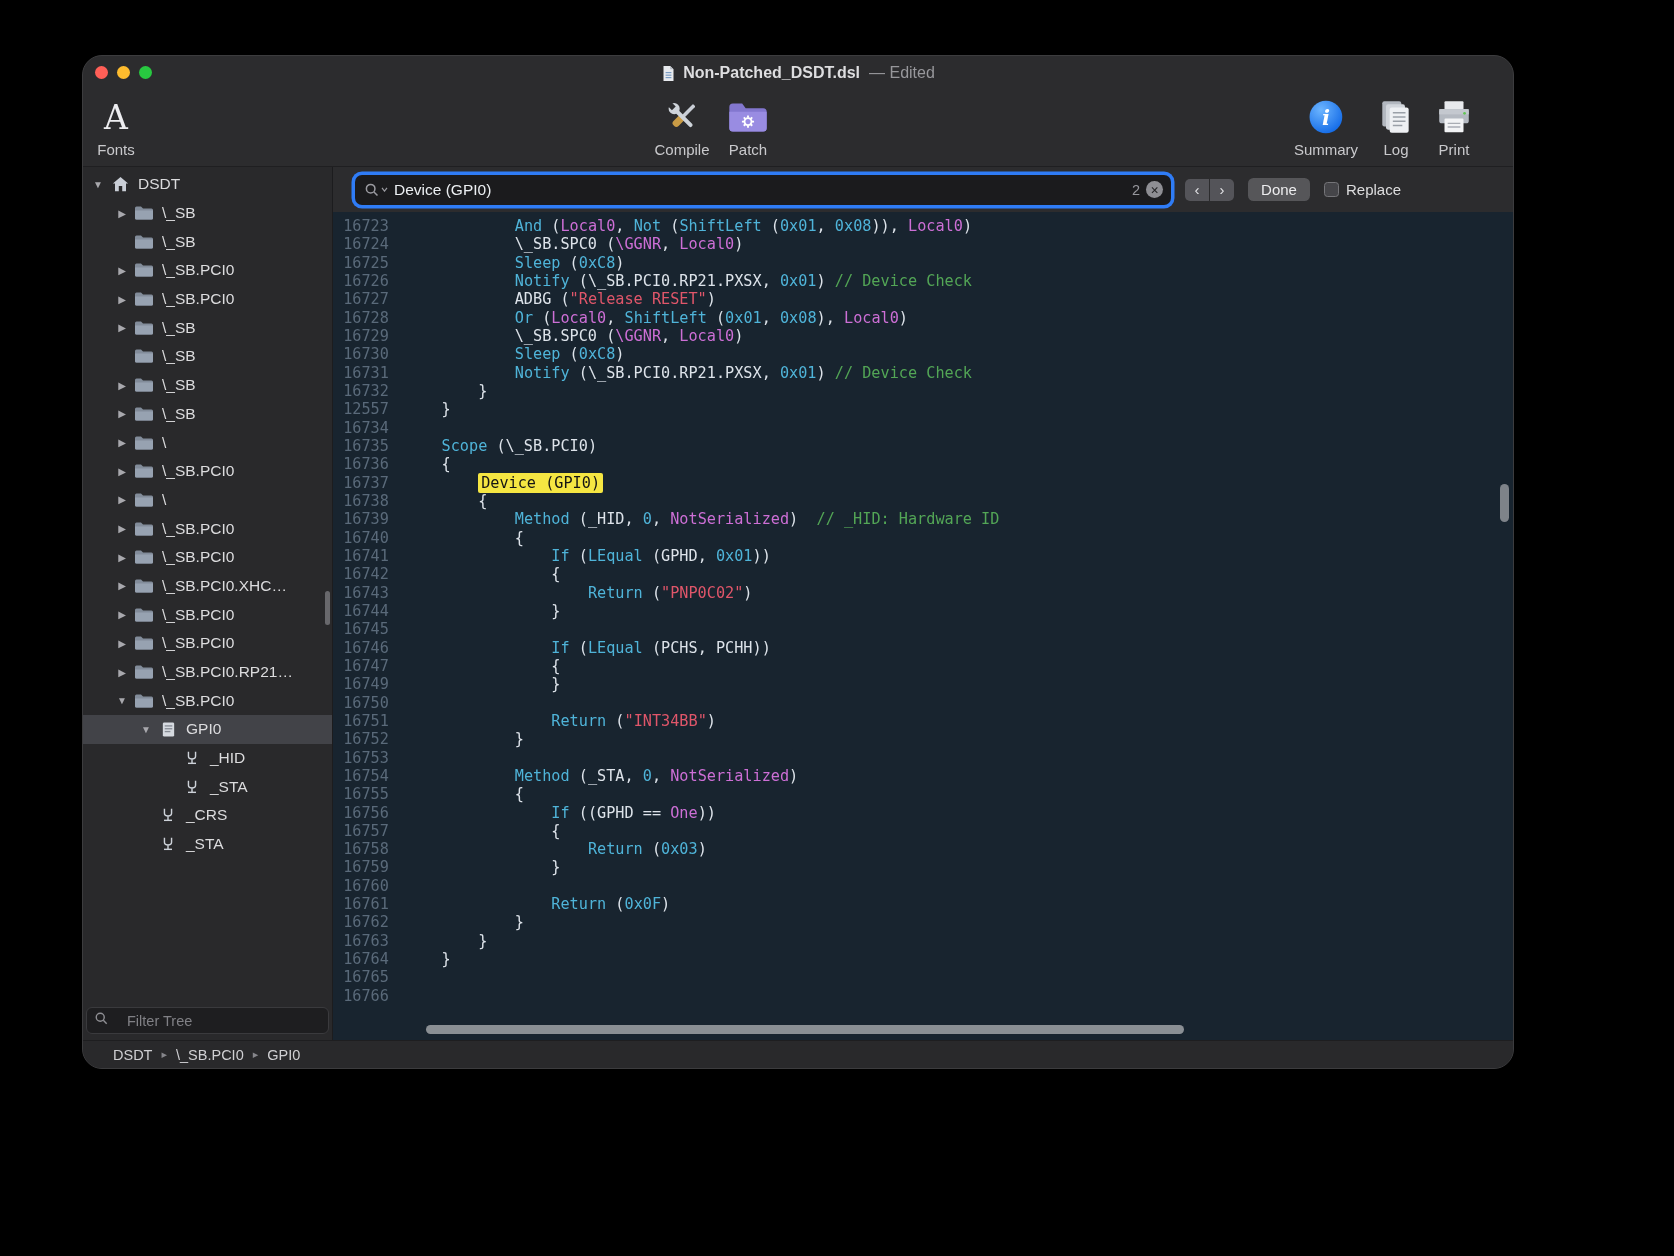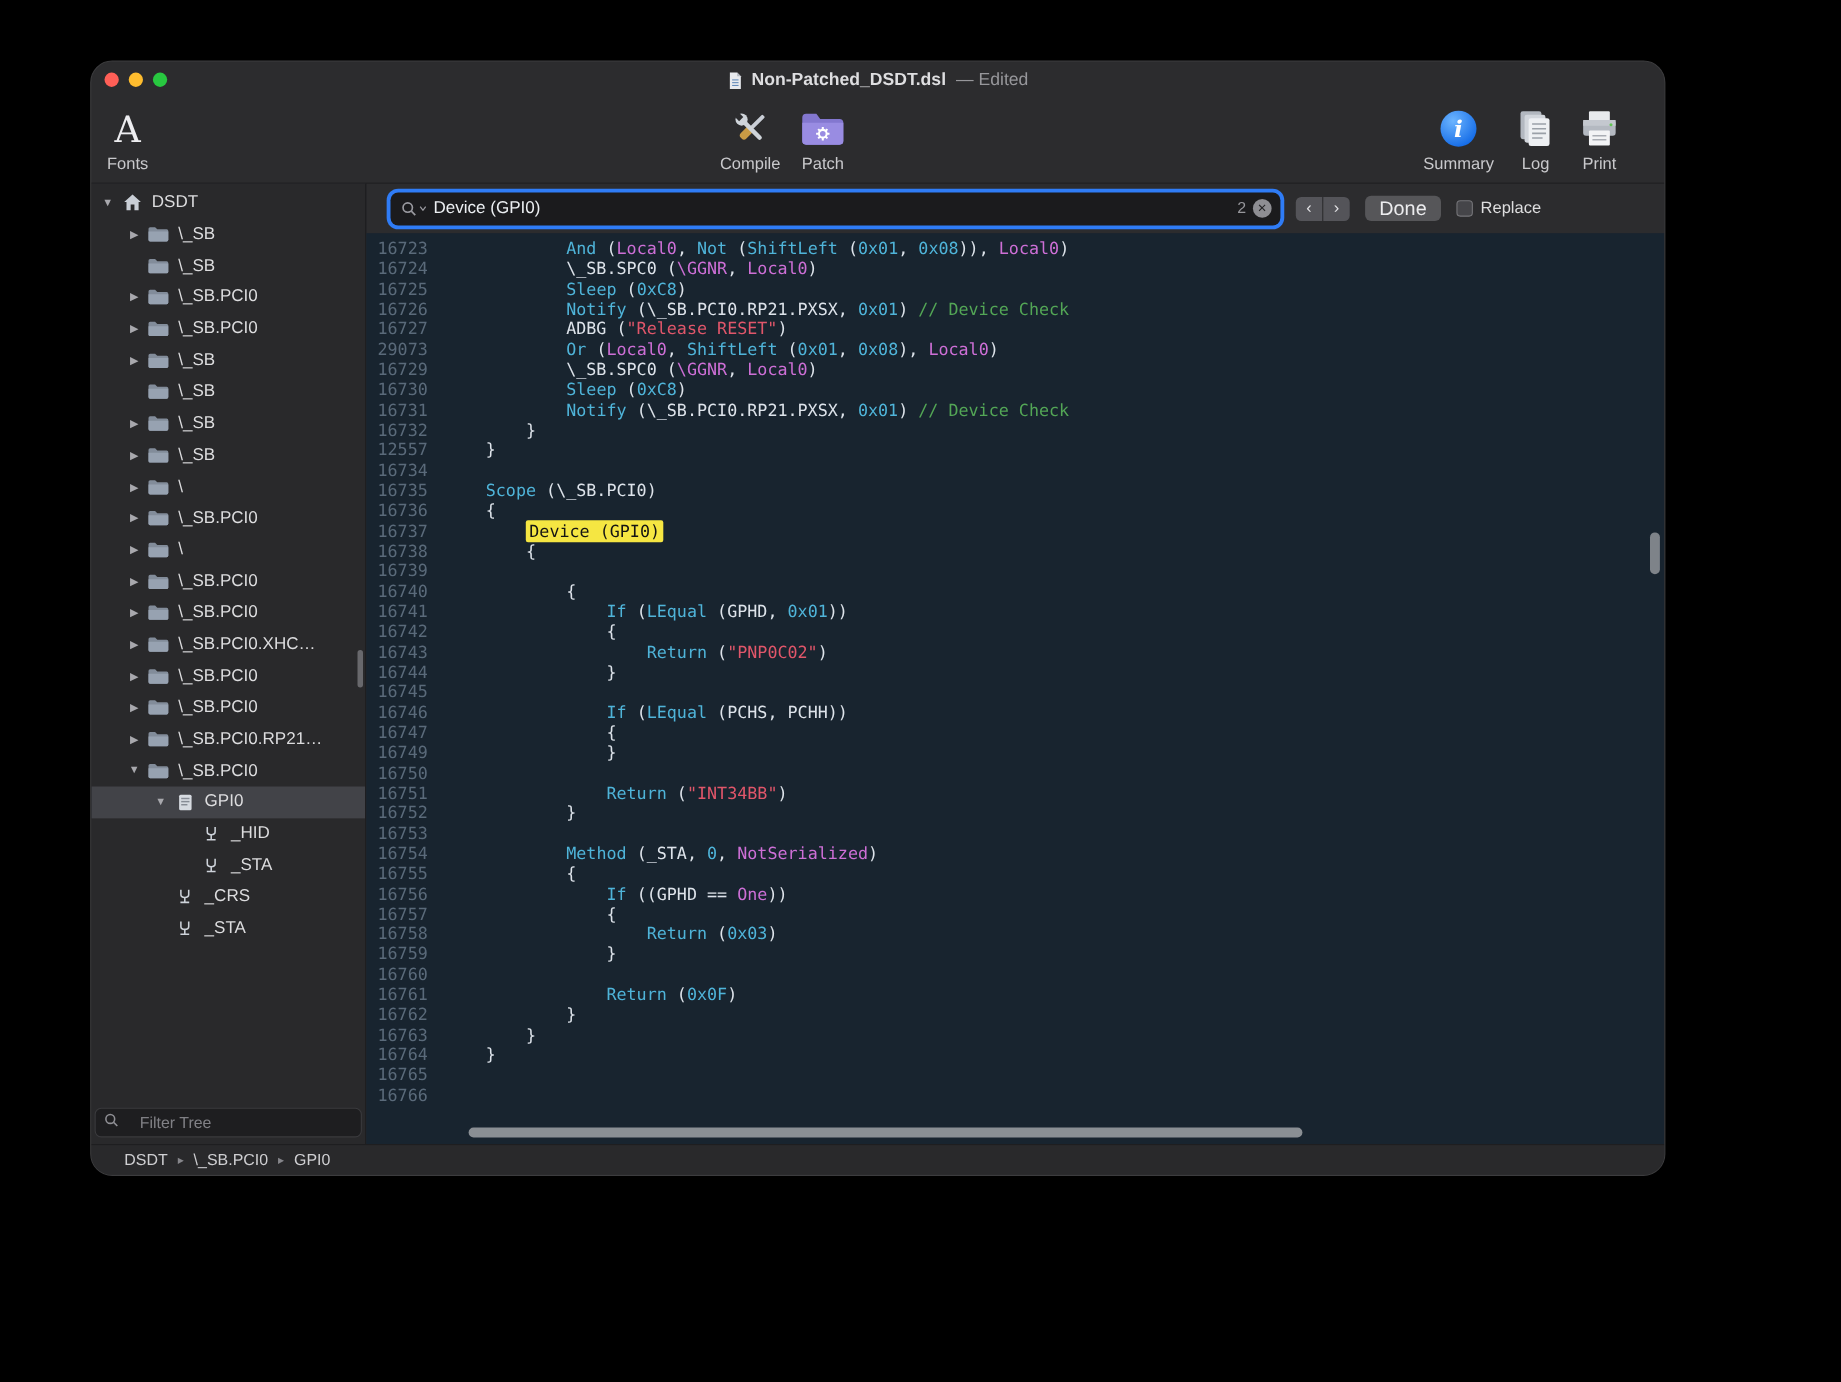--- a/index.html
+++ b/index.html
@@ -57,21 +57,21 @@
     display:flex; align-items:center; padding:0 8px 0 9px; gap:6px;
     box-shadow:0 0 0 3.5px var(--c-focus,#2f7cf6);
   }
   .search-input{ flex:1; background:transparent; border:none; outline:none; color:#eceff2; font-size:15.5px; font-family:"Liberation Sans", sans-serif; }
   .count{ color:#97979c; font-size:14.5px; }
   .clear{ width:17px; height:17px; border-radius:50%; background:#8e8e93; color:#242426; font-size:10.5px; display:flex; align-items:center; justify-content:center; cursor:pointer; }
   .navgroup{ display:flex; gap:1px; }
   .navbtn{ width:24px; height:22px; background:#545459; border:none; color:#e3e3e6; font-size:15px; line-height:1; cursor:pointer; }
   .navbtn:first-child{ border-radius:5px 0 0 5px; }
   .navbtn:last-child{ border-radius:0 5px 5px 0; }
-  .donebtn{ height:23px; padding:0 13px; background:#565659; border:none; border-radius:5.5px; color:#ececee; font-size:18px; cursor:pointer; }
+  .donebtn{ height:23px; padding:0 13px; background:#565659; border:none; border-radius:5.5px; color:#ececee; font-size:15px; cursor:pointer; }
   .replacewrap{ display:flex; align-items:center; gap:7px; }
   .checkbox{ width:15px; height:15px; border-radius:3.5px; background:#454549; border:1px solid #757579; display:inline-block; }
   .replacelabel{ color:#dededf; font-size:15px; }
 
   
   .editor{ flex:1 1 auto; background:var(--c-edbg,#18242f); position:relative; overflow:hidden; padding-top:5px; }
   .cline{ height:18.33px; display:flex; font-family:"DejaVu Sans Mono", monospace; font-size:15.2px; line-height:18.33px; }
   .lnum{ flex:0 0 72px; text-align:center; padding-right:6px; color:var(--c-num,#5a6a7a); }
   .lcode{ white-space:pre; color:var(--c-def,#dde3ea); }
   .tk-w{ color:var(--c-def,#dde3ea); }
@@ -541,21 +541,21 @@
             </div>
             <div class="cline">
               <span class="lnum">16726</span>
               <span class="lcode"><span class="tk-w">            </span><span class="tk-k">Notify</span><span class="tk-w"> (\_SB.PCI0.RP21.PXSX, </span><span class="tk-k">0x01</span><span class="tk-w">) </span><span class="tk-c">// Device Check</span></span>
             </div>
             <div class="cline">
               <span class="lnum">16727</span>
               <span class="lcode"><span class="tk-w">            ADBG (</span><span class="tk-s">"Release RESET"</span><span class="tk-w">)</span></span>
             </div>
             <div class="cline">
-              <span class="lnum">29073</span>
+              <span class="lnum">16728</span>
               <span class="lcode"><span class="tk-w">            </span><span class="tk-k">Or</span><span class="tk-w"> (</span><span class="tk-p">Local0</span><span class="tk-w">, </span><span class="tk-k">ShiftLeft</span><span class="tk-w"> (</span><span class="tk-k">0x01</span><span class="tk-w">, </span><span class="tk-k">0x08</span><span class="tk-w">), </span><span class="tk-p">Local0</span><span class="tk-w">)</span></span>
             </div>
             <div class="cline">
               <span class="lnum">16729</span>
               <span class="lcode"><span class="tk-w">            \_SB.SPC0 (</span><span class="tk-p">\GGNR</span><span class="tk-w">, </span><span class="tk-p">Local0</span><span class="tk-w">)</span></span>
             </div>
             <div class="cline">
               <span class="lnum">16730</span>
               <span class="lcode"><span class="tk-w">            </span><span class="tk-k">Sleep</span><span class="tk-w"> (</span><span class="tk-k">0xC8</span><span class="tk-w">)</span></span>
             </div>
@@ -586,20 +586,21 @@
             <div class="cline">
               <span class="lnum">16737</span>
               <span class="lcode"><span class="tk-w">        </span><span class="tk-h">Device (GPI0)</span></span>
             </div>
             <div class="cline">
               <span class="lnum">16738</span>
               <span class="lcode"><span class="tk-w">        {</span></span>
             </div>
             <div class="cline">
               <span class="lnum">16739</span>
+              <span class="lcode"><span class="tk-w">            </span><span class="tk-k">Method</span><span class="tk-w"> (_HID, </span><span class="tk-k">0</span><span class="tk-w">, </span><span class="tk-p">NotSerialized</span><span class="tk-w">)  </span><span class="tk-c">// _HID: Hardware ID</span></span>
             </div>
             <div class="cline">
               <span class="lnum">16740</span>
               <span class="lcode"><span class="tk-w">            {</span></span>
             </div>
             <div class="cline">
               <span class="lnum">16741</span>
               <span class="lcode"><span class="tk-w">                </span><span class="tk-k">If</span><span class="tk-w"> (</span><span class="tk-k">LEqual</span><span class="tk-w"> (GPHD, </span><span class="tk-k">0x01</span><span class="tk-w">))</span></span>
             </div>
             <div class="cline">

